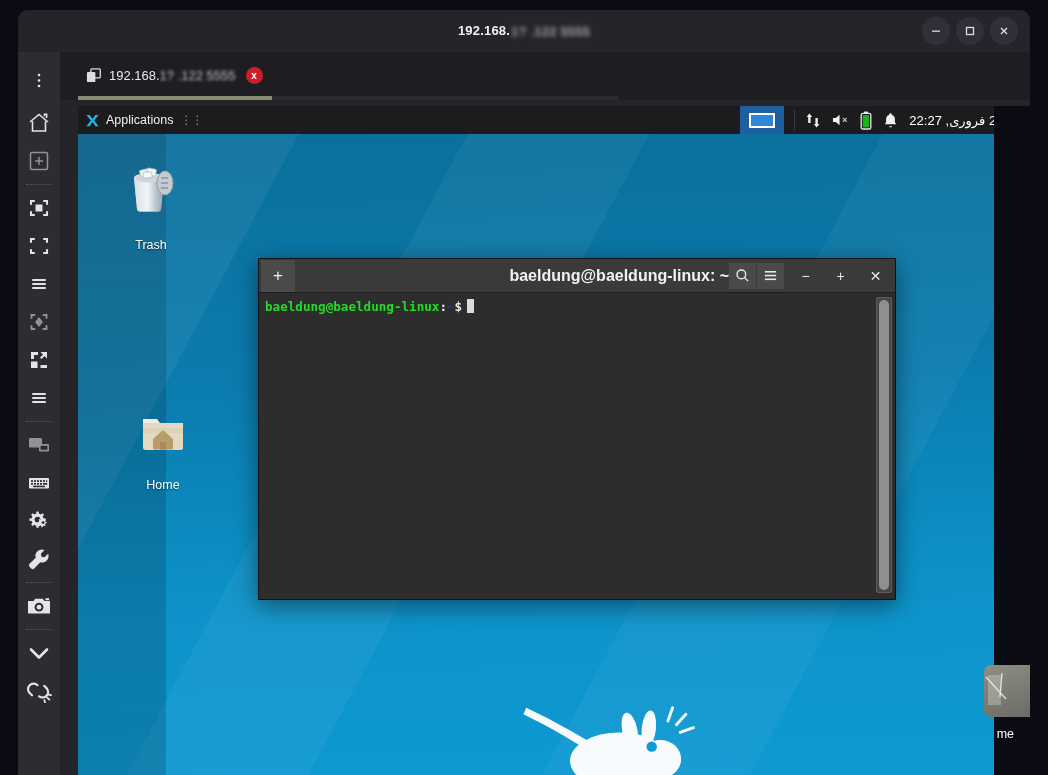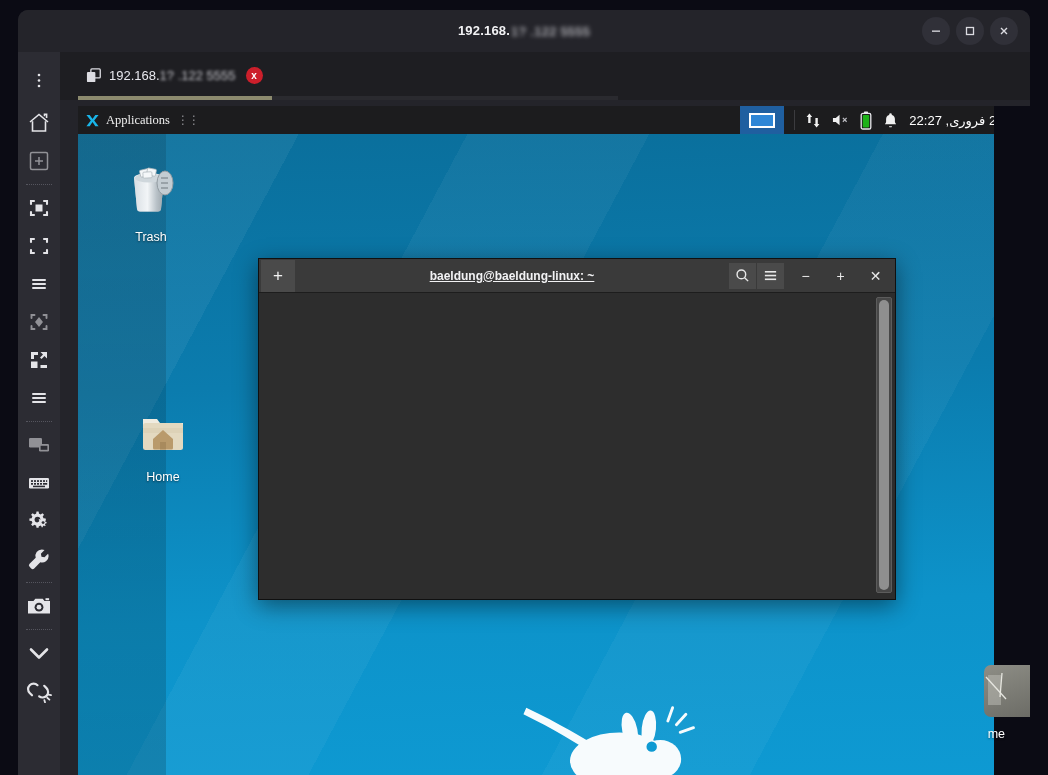--- a/index.html
+++ b/index.html
@@ -180,21 +180,20 @@
     background: #1c1c1e;
     display: flex;
     align-items: center;
     z-index: 30;
   }
   .apps-menu {
     display: flex; align-items: center; gap: 6px;
     padding: 0 6px 0 7px;
     height: 28px;
     cursor: pointer;
-    font-family: Liberation Serif, serif;
   }
   .apps-label { font-size: 12.5px; color: #f0f0f0; }
   .panel-handle {
     color: #8d8d92;
     font-size: 12px;
     letter-spacing: -1px;
     margin: 0 2px 0 1px;
     cursor: grab;
   }
   .task-button {
@@ -272,21 +271,21 @@
     opacity: 0.97;
   }
 
   
   .desk-icon {
     position: absolute;
     width: 92px;
     display: flex;
     flex-direction: column;
     align-items: center;
-    gap: 12px;
+    gap: 20px;
     cursor: pointer;
   }
   .desk-icon-label {
     font-size: 12.5px;
     color: #ffffff;
     text-shadow: 0 1px 2px rgba(0,0,0,0.55);
     text-align: center;
   }
 
   
@@ -311,26 +310,25 @@
     width: 34px; height: 32px;
     margin-left: 2px;
     background: #4a4a4a;
     color: #f2f2f2;
     font-size: 17px;
     display: flex; align-items: center; justify-content: center;
     cursor: pointer;
   }
   .term-title {
     flex: 1 1 auto;
-    text-align: center;
-    font-size: 12px;
+    text-align: right;
+    font-size: 16px;
     font-weight: bold;
     color: #f2f2f4;
     white-space: nowrap;
-    text-decoration: underline;
   }
   .term-btns { display: flex; align-items: center; gap: 1px; padding-right: 6px; }
   .term-tb {
     width: 27px; height: 26px;
     display: flex; align-items: center; justify-content: center;
     color: #e8e8e8;
     cursor: pointer;
     font-size: 14px;
   }
   .term-tb.boxed { background: #4a4a4a; }
@@ -388,21 +386,21 @@
   }
   .corner-thumb-inner {
     position: absolute;
     left: 4px; top: 10px;
     width: 13px; height: 30px;
     background: #b9b9b2;
     opacity: 0.55;
   }
   .corner-label {
     position: absolute;
-    right: 25px; bottom: 44px;
+    right: 16px; bottom: 44px;
     font-size: 12.5px;
     color: #ffffff;
     z-index: 40;
     text-shadow: 0 1px 2px rgba(0,0,0,0.5);
   }
   .corner-dark {
     position: absolute;
     right: 0; bottom: 0;
     width: 36px; height: 679px;
     background: #0b0b14;
@@ -698,20 +696,21 @@
                     <rect x="2" y="7.2" width="12" height="1.7"></rect>
                     <rect x="2" y="11.2" width="12" height="1.7"></rect>
                 </svg>
               </div>
               <div class="term-tb spaced">−</div>
               <div class="term-tb spaced">+</div>
               <div class="term-tb spaced">✕</div>
             </div>
           </div>
           <div class="term-body">
+            <div class="term-line"><span class="c-green">baeldung@baeldung-linux</span><span class="c-white">:</span><span class="c-blue">~</span><span class="c-white">$</span><span class="cursor"></span></div>
             <div class="term-scroll-track">
               <div class="term-scroll-thumb"></div>
             </div>
           </div>
         </div>
 
       </div>
 
       <div class="xfce-panel">
         <div class="apps-menu">

